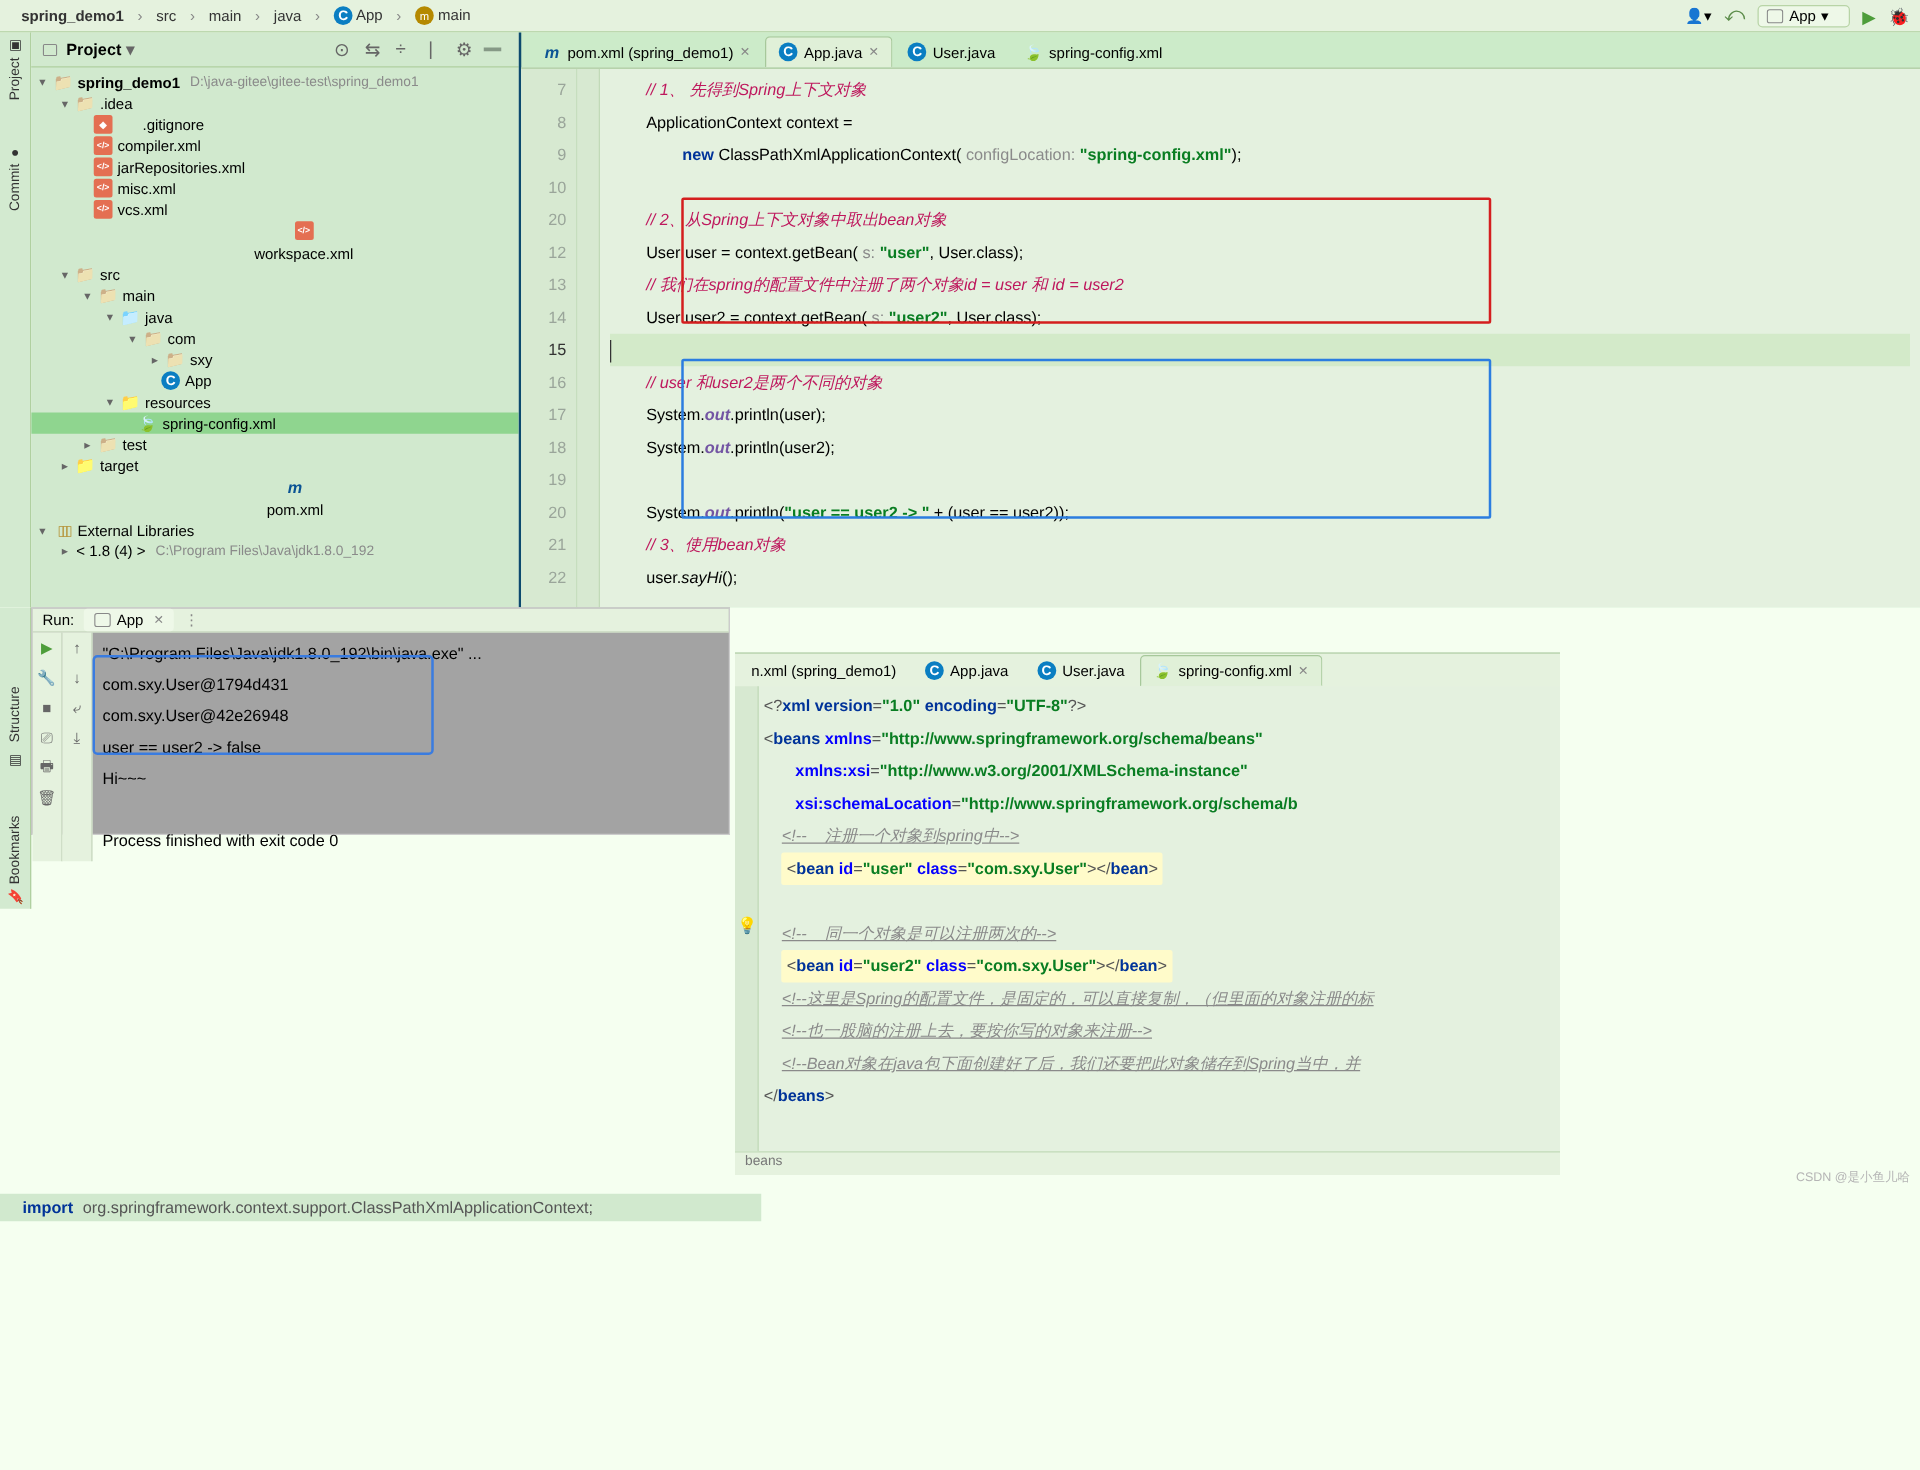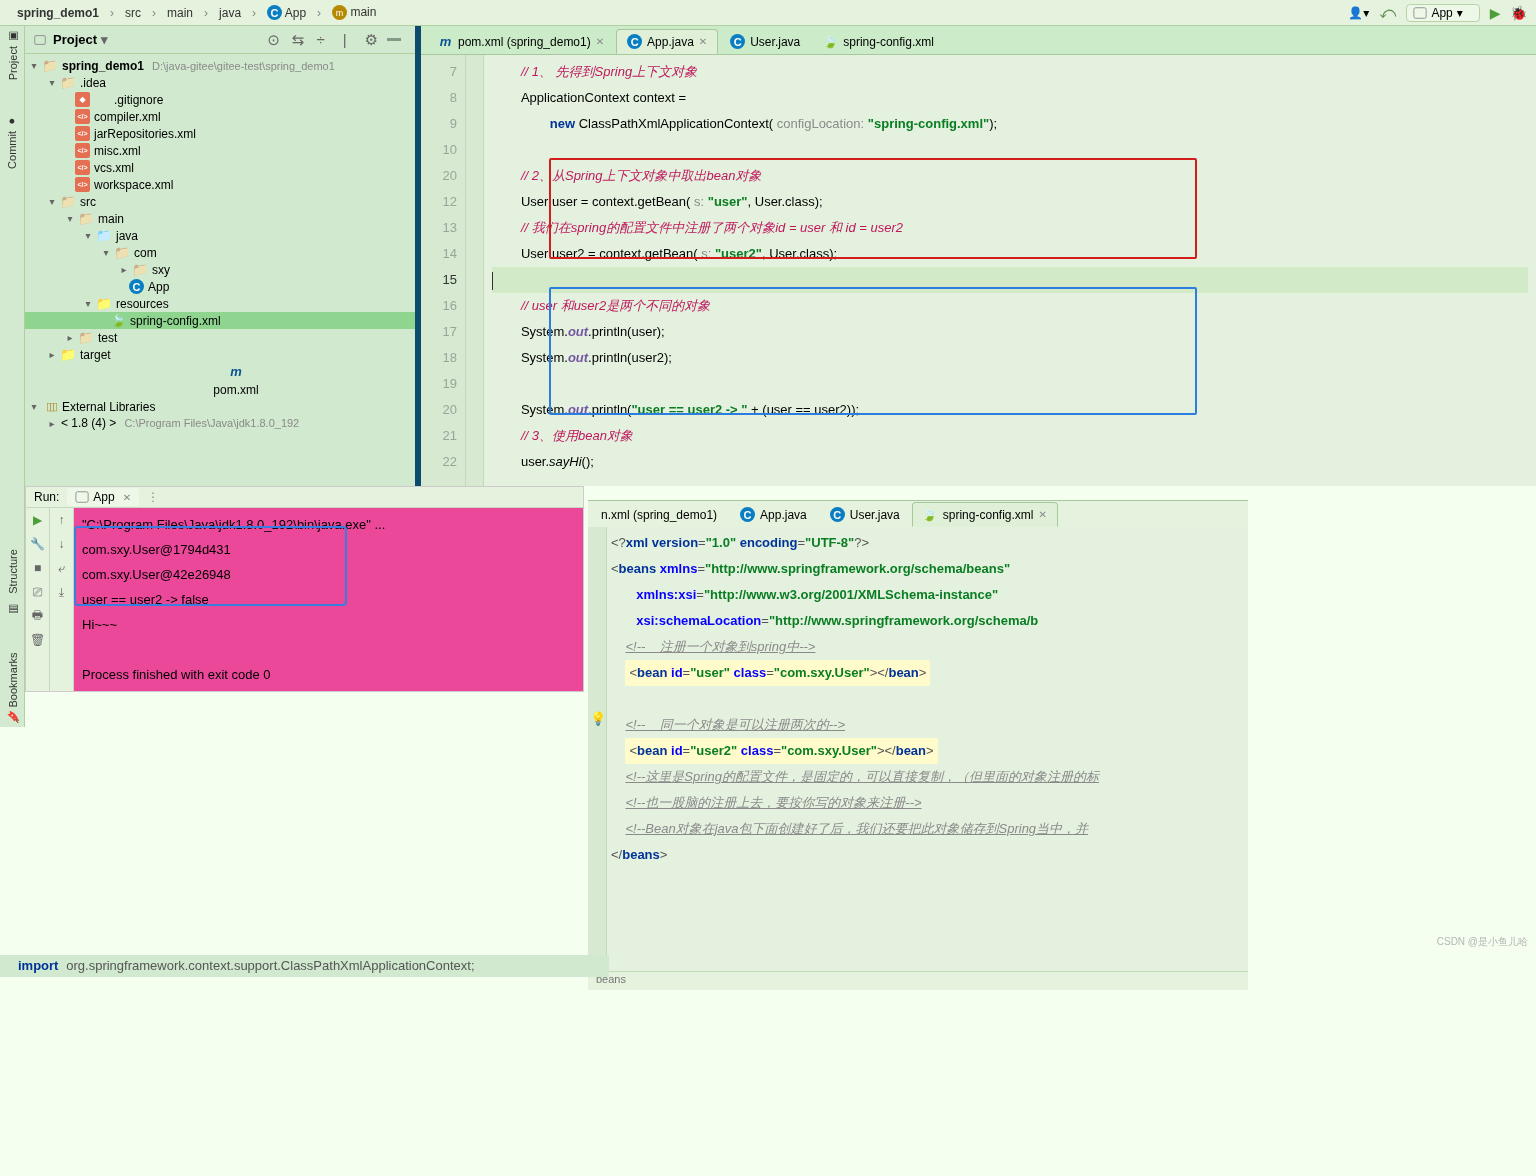--- a/index.html
+++ b/index.html
@@ -40,21 +40,21 @@
 .ic-xml { background:#e46f52; color:#fff; font-weight:bold; font-size:7px; padding:0 1px; }
 .ic-xml::before { content:"</>"; }
 .ic-spring::before { content:"🍃"; font-size:12px; color:#6db33f; }
 .ic-java { background:#0a7ec2; color:#fff; border-radius:50%; font-weight:bold; } .ic-java::before { content:"C"; }
 .ic-m { color:#0b5394; font-weight:bold; font-style:italic; font-size:13px; } .ic-m::before { content:"m"; }
 .ic-git { background:#e46f52; color:#fff; font-size:8px; } .ic-git::before { content:"◆"; }
 .ic-lib::before { content:"▯▯▯"; letter-spacing:-3px; color:#b59236; font-size:11px; }
 .ic-meth { background:#b58900; color:#fff; border-radius:50%; font-size:9px; } .ic-meth::before { content:"m"; }
 
 
-.editor { flex:1; background:#ccebc9; display:flex; flex-direction:column; border-left:6px solid #0c4a6e; }
+.editor { flex:1; background:#ccebc9; display:flex; flex-direction:column; border-left:2px solid #0c4a6e; }
 .tabs { height:28px; display:flex; align-items:flex-end; padding-left:6px; gap:1px; }
 .tab { display:flex; align-items:center; gap:5px; padding:4px 10px; border:1px solid transparent; border-radius:4px 4px 0 0; font-size:12px; }
 .tab.active { background:#e0f0d8; border-color:#a7c89b; border-bottom-color:#e0f0d8; }
 .tab .x { color:#888; font-size:10px; }
 .code-area { flex:1; display:flex; background:#e4f1df; border-top:1px solid #a7c89b; overflow:hidden; }
 .gutter { width:45px; background:#d7e9d1; text-align:right; padding:4px 8px 4px 0; color:#9aa59a; line-height:26px; border-right:1px solid #c1dab8; }
 .gutter .cur { color:#333; font-weight:500; }
 .mark-gut { width:18px; background:#d7e9d1; border-right:1px solid #c1dab8; }
 .code { flex:1; padding:4px 8px; line-height:26px; position:relative; }
 .code pre { white-space:pre; }
@@ -65,35 +65,35 @@
 .c-f { color:#7355A3; font-weight:bold; font-style:italic; }
 .c-t { color:#000; }
 .c-i { font-style:italic; }
 .cur-line { background:#d3eac9; display:inline-block; width:100%; }
 .caret { display:inline-block; width:1px; height:18px; background:#333; vertical-align:middle; animation:blink 1s step-end infinite; }
 @keyframes blink { 50% { opacity:0; } }
 
 .hlbox { position:absolute; border-width:2px; border-style:solid; border-radius:2px; pointer-events:none; }
 
 
-.run-panel { position:absolute; top:486px; left:25px; width:559px; height:206px; background:#ec4899; border:1px solid #ccc; display:flex; flex-direction:column; }
+.run-panel { position:absolute; top:486px; left:25px; width:559px; height:182px; background:#a3a3a3; border:1px solid #ccc; display:flex; flex-direction:column; }
 .run-hd { height:24px; background:#e5f2de; display:flex; align-items:center; padding:0 8px; gap:8px; border-bottom:1px solid #c8d8c0; }
 .run-hd-tab { display:flex; align-items:center; gap:4px; background:#eef8e8; padding:2px 8px; border-radius:3px; }
 .run-body { flex:1; display:flex; }
 .run-tb { width:24px; background:#e5f2de; display:flex; flex-direction:column; align-items:center; padding:4px 0; gap:8px; border-right:1px solid #c8d8c0; }
 .run-tb2 { width:24px; background:#e5f2de; display:flex; flex-direction:column; align-items:center; padding:4px 0; gap:8px; border-right:1px solid #c8d8c0; }
 .rtb-i { width:16px; height:16px; color:#666; font-size:12px; display:flex; align-items:center; justify-content:center; }
 .console { flex:1; padding:4px 8px; line-height:25px; position:relative; }
 .con-box { position:absolute; top:18px; left:0; border:2px solid #3a7ce0; border-radius:4px; width:273px; height:80px; pointer-events:none; }
 
 
 .lstrip2 { position:absolute; left:0; top:486px; width:25px; height:241px; background:#d3ead0; border-right:1px solid #b0d0a0; display:flex; flex-direction:column; align-items:center; justify-content:flex-end; padding-bottom:4px; gap:36px; }
 
 
-.xml-pane { position:absolute; top:500px; left:588px; width:660px; height:490px; background:#e4f1df; border-top:1px solid #a7c89b; display:flex; flex-direction:column; }
+.xml-pane { position:absolute; top:522px; left:588px; width:660px; height:418px; background:#e4f1df; border-top:1px solid #a7c89b; display:flex; flex-direction:column; }
 .xml-tabs { height:26px; display:flex; align-items:flex-end; padding-left:2px; gap:1px; background:#e5f2de; }
 .xml-body { flex:1; display:flex; }
 .xml-gut { width:19px; background:#d7e9d1; border-right:1px solid #c1dab8; position:relative; }
 .bulb { position:absolute; left:2px; top:184px; font-size:13px; }
 .xml-code { flex:1; padding:3px 4px; line-height:26px; }
 .xml-code pre { white-space:pre; }
 .x-t { color:#003399; font-weight:bold; }
 .x-a { color:#0600ff; font-weight:bold; }
 .x-v { color:#097d22; font-weight:bold; }
 .x-c { color:#8a8a8a; font-style:italic;text-decoration:underline; }
@@ -181,21 +181,21 @@
           <span class="node-label">jarRepositories.xml</span>
         </div>
       <div class="node" style="padding-left:50px;">
           <span class="ico ic-xml"></span>
           <span class="node-label">misc.xml</span>
         </div>
       <div class="node" style="padding-left:50px;">
           <span class="ico ic-xml"></span>
           <span class="node-label">vcs.xml</span>
         </div>
-      <div class="node" style="padding-left:50px;">
+      <div class="node" style="padding-left:50px;flex-direction:column;">
           <span class="ico ic-xml"></span>
           <span class="node-label">workspace.xml</span>
         </div>
       <div class="node" style="padding-left:22px;">
           <span class="arr">▾</span>
           <span class="ico ic-folder"></span>
           <span class="node-label">src</span>
         </div>
       <div class="node" style="padding-left:40px;">
           <span class="arr">▾</span>

